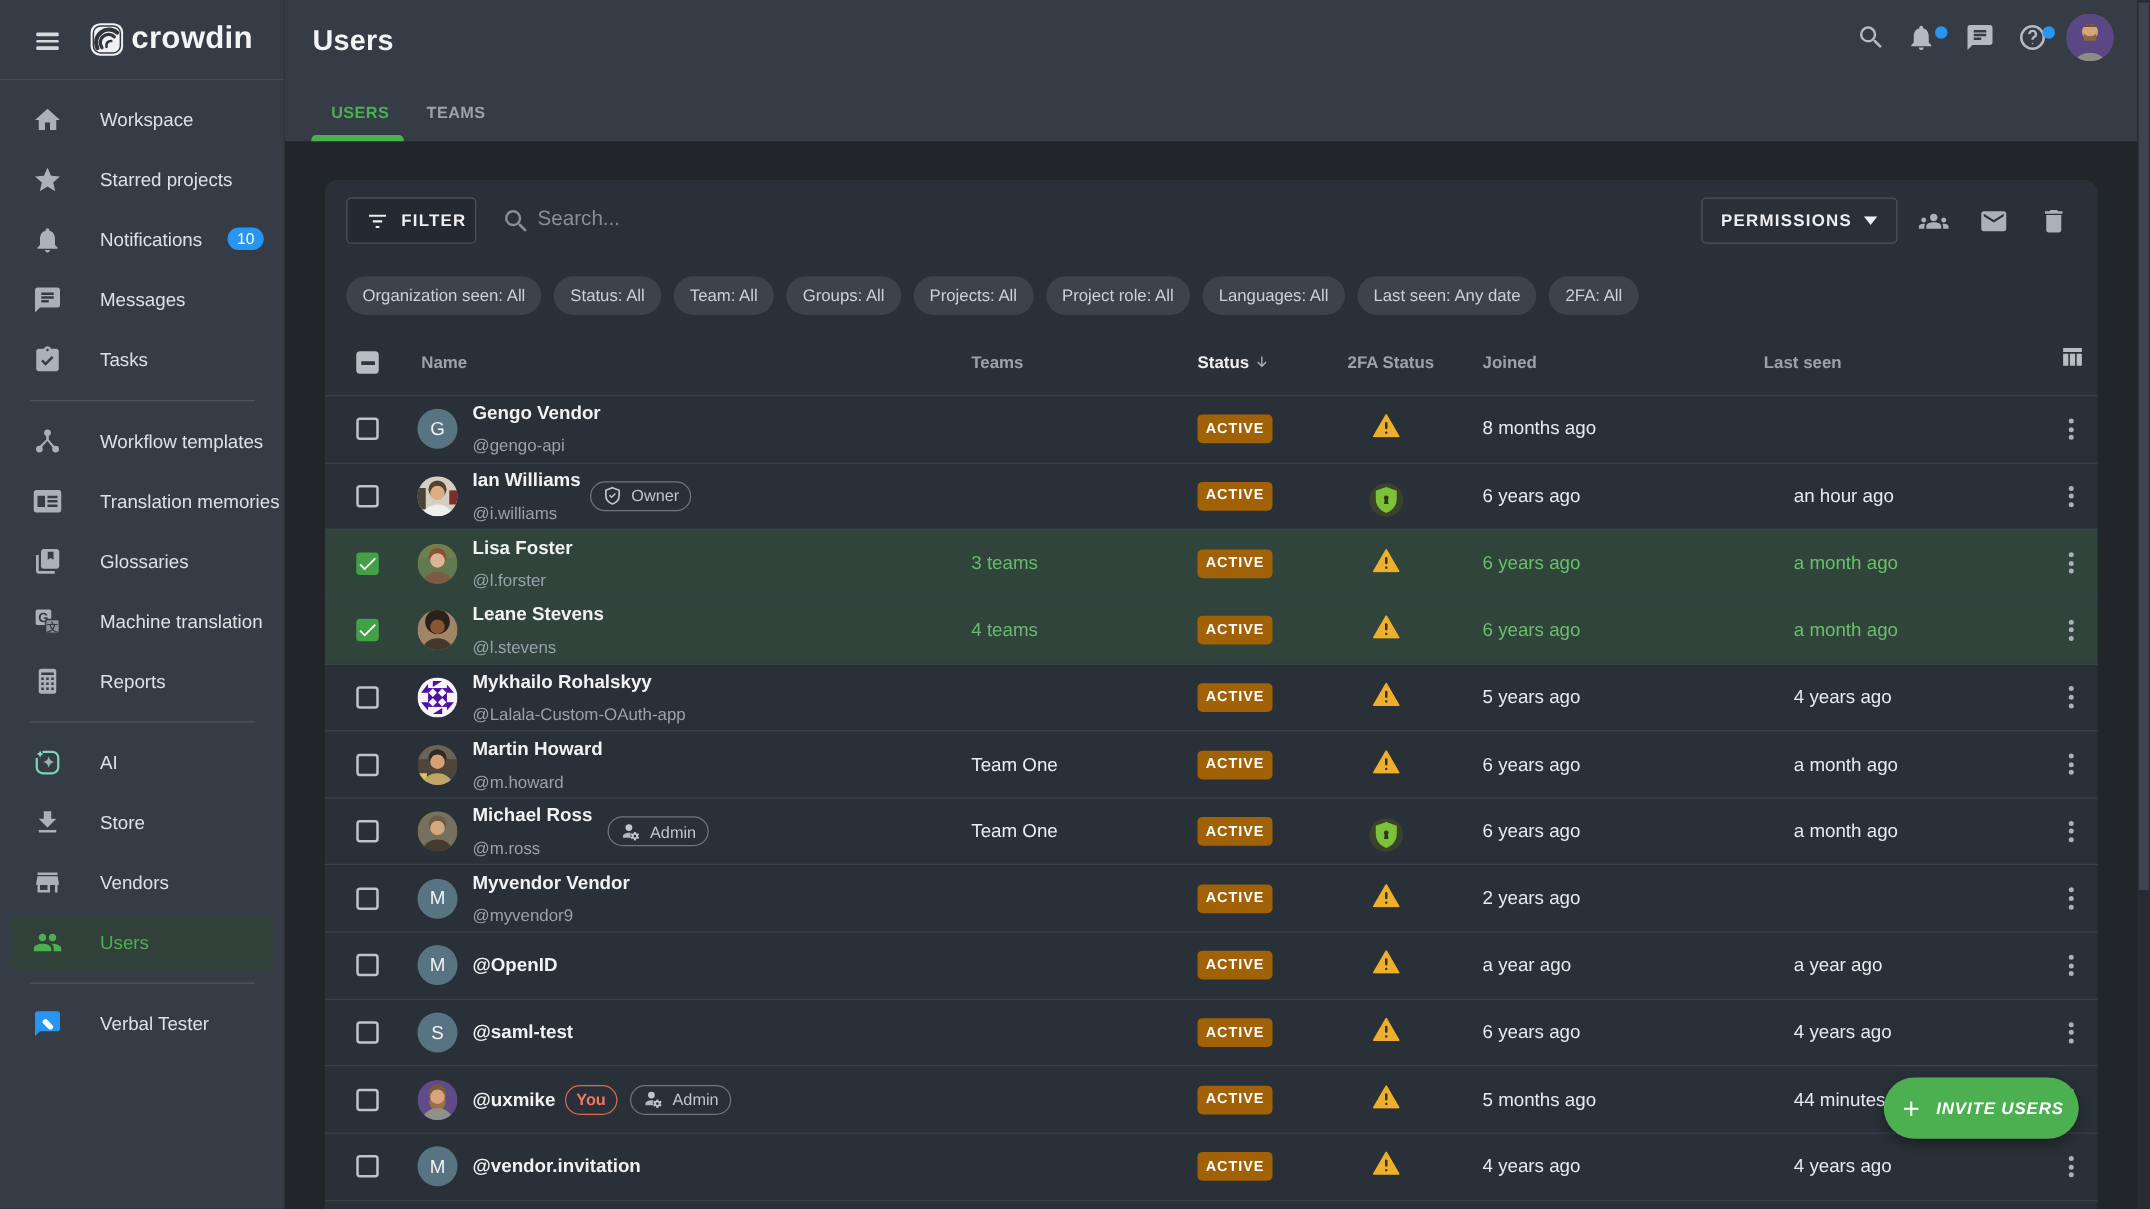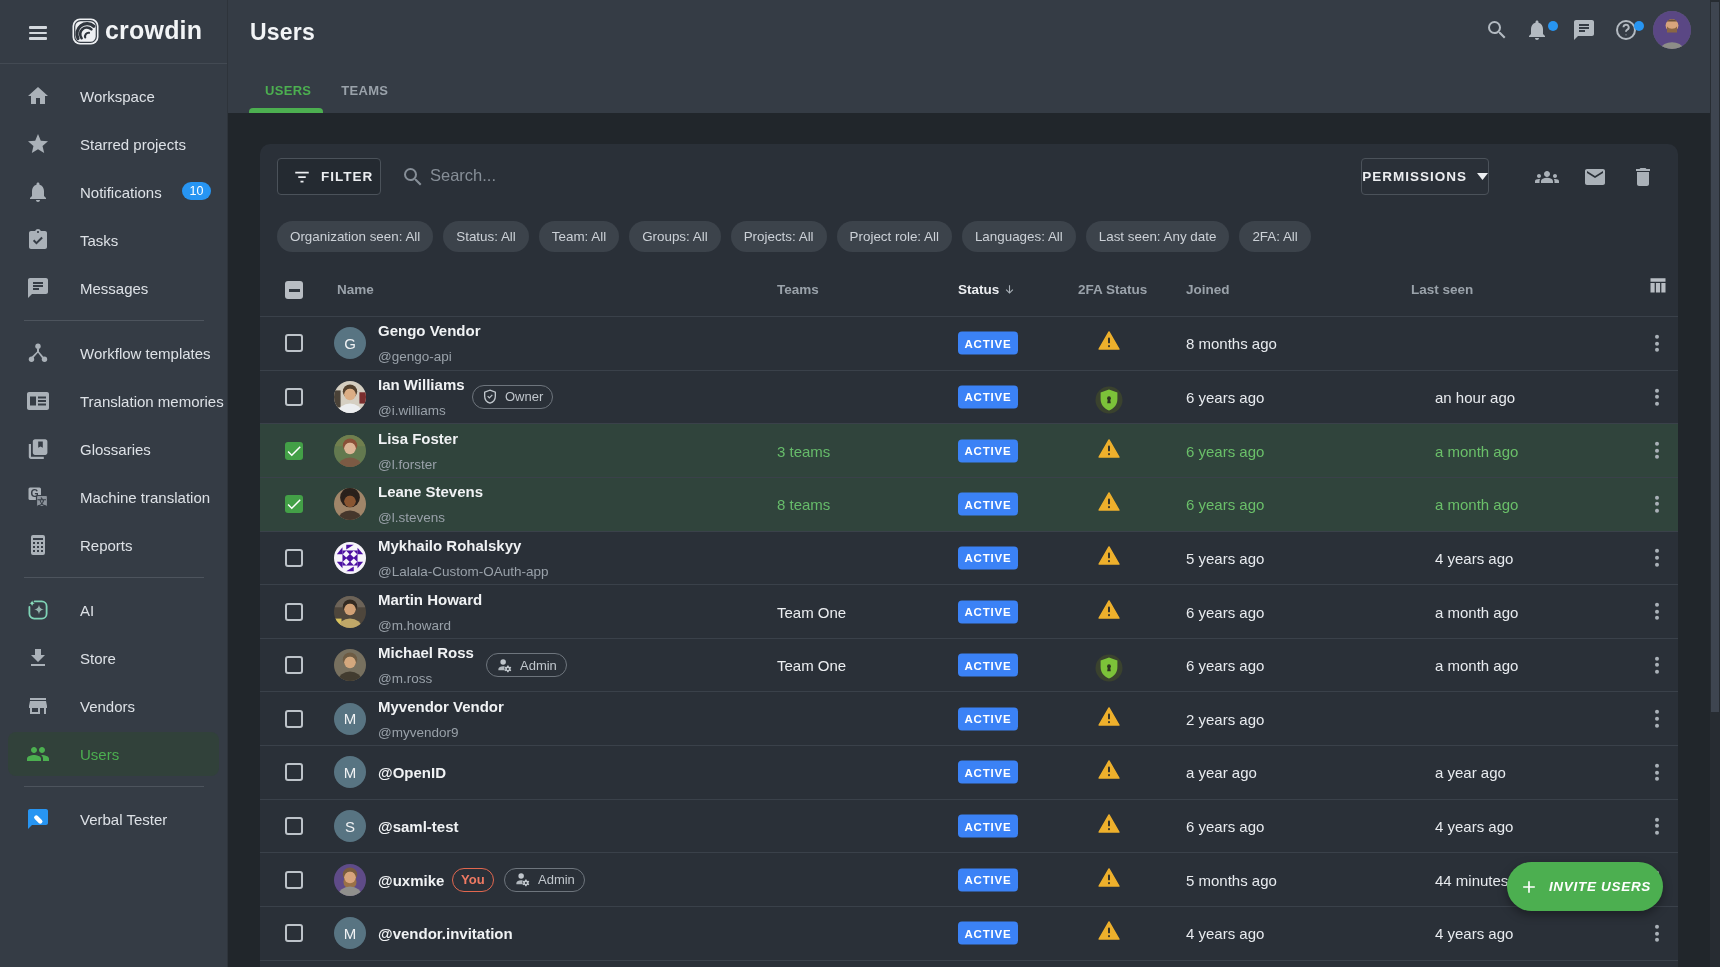--- a/index.html
+++ b/index.html
@@ -38,21 +38,21 @@
 
 #sbar { position:absolute; right:0; top:0; width:10px; height:967px; background:#272c32; z-index:6; }
 #sbar .thumb { position:absolute; left:1px; top:2px; width:8px; height:710px; background:#3e4550; }
 
 
 #panel { position:absolute; left:260px; top:144px; width:1418px; height:900px; background:#2a3038; border-radius:10px 10px 0 0; }
 
 
 .btn-filter { position:absolute; left:17px; top:14px; width:104px; height:37px; border:1px solid #4b525a; border-radius:4px; background:#242a31; display:flex; align-items:center; color:#eceef1; font-size:13.5px; font-weight:bold; letter-spacing:1px; }
 .search-ph { position:absolute; left:170px; top:22px; color:#868e97; font-size:16.5px; }
-.btn-perm { position:absolute; left:1101px; top:14px; width:128px; height:37px; border:1px solid #4b525a; border-radius:4px; display:flex; align-items:center; justify-content:center; color:#eceef1; font-size:13.5px; font-weight:bold; letter-spacing:1px; }
+.btn-perm { position:absolute; left:1101px; top:14px; width:157px; height:37px; border:1px solid #4b525a; border-radius:4px; display:flex; align-items:center; justify-content:center; color:#eceef1; font-size:13.5px; font-weight:bold; letter-spacing:1px; }
 .tool-ic { position:absolute; top:21px; width:24px; height:24px; }
 
 
 .chips { position:absolute; left:17px; top:77px; display:flex; gap:10px; }
 .chip { height:31px; background:#3c434b; border-radius:16px; color:#ccd1d7; font-size:13.4px; display:flex; align-items:center; padding:0 13px; white-space:nowrap; }
 
 
 .thead { position:absolute; left:0; top:121px; width:1418px; height:51px; color:#9aa2aa; font-size:13.5px; font-weight:bold; }
 .thead .cb { left:25px; top:16px; position:absolute; width:18px; height:18px; background:#b8bdc3; border-radius:3px; }
 .thead .cb:after { content:""; position:absolute; left:3.5px; top:8px; width:11px; height:2.5px; background:#2f363e; }
@@ -70,21 +70,21 @@
 .ucb { left:25px; width:18px; height:18px; border:2px solid #bdc3c9; border-radius:3px; }
 .ucb.ck { border:none; background:#43a047; }
 .avatar { left:74px; width:32px; height:32px; border-radius:50%; overflow:hidden; }
 .avatar.letter { background:#587482; color:#f0f2f4; display:flex; align-items:center; justify-content:center; font-size:15px; }
 .nm { left:118px; }
 .nm .n1 { color:#f0f2f4; font-size:15px; font-weight:bold; }
 .nm .n2 { color:#99a1a9; font-size:13.5px; margin-top:10px; }
 .nm1 { left:118px; color:#f0f2f4; font-size:15px; font-weight:bold; }
 .teams { left:517px; font-size:15px; color:#eceef1; }
 .teams.grn { color:#66bb6a; }
-.chip-active { left:698px; width:60px; height:23px; background:#3b82f6; border-radius:4px; color:#fff; font-size:11.5px; font-weight:bold; letter-spacing:0.8px; display:flex; align-items:center; justify-content:center; }
+.chip-active { left:698px; width:60px; height:23px; background:#a16207; border-radius:4px; color:#fff; font-size:11.5px; font-weight:bold; letter-spacing:0.8px; display:flex; align-items:center; justify-content:center; }
 .fa2 { left:838px; width:24px; height:24px; }
 .joined { left:926px; color:#e7eaee; font-size:15px; }
 .seen { left:1175px; color:#e7eaee; font-size:15px; }
 .kebab { left:1395px; width:4px; }
 .kebab i { display:block; width:4px; height:4px; border-radius:50%; background:#aab1b8; margin:2.6px 0; }
 .pill { display:inline-flex; align-items:center; height:24px; border:1px solid #6e757d; border-radius:12px; color:#c0c6cc; font-size:13px; padding:0 9px; }
 .pill.you { border-color:#e2674f; color:#ef7a63; font-weight:bold; padding:0 8px; }
 
 
 #invite { position:absolute; left:1507px; top:862px; width:156px; height:49px; background:#4caf50; border-radius:25px; color:#fff; font-size:13.5px; font-weight:bold; letter-spacing:0.7px; display:flex; align-items:center; justify-content:center; z-index:8; box-shadow:0 4px 10px rgba(0,0,0,0.35);font-style:italic; }
@@ -112,25 +112,25 @@
     <div class="nav-item"><svg class="ic" viewBox="0 0 24 24" fill="#aab1b8">
           <path d="M10 20v-6h4v6h5v-8h3L12 3 2 12h3v8z"></path>
         </svg>Workspace</div>
     <div class="nav-item"><svg class="ic" viewBox="0 0 24 24" fill="#aab1b8">
           <path d="M12 17.27 18.18 21l-1.64-7.03L22 9.24l-7.19-.61L12 2 9.19 8.63 2 9.24l5.46 4.73L5.82 21z"></path>
         </svg>Starred projects</div>
     <div class="nav-item"><svg class="ic" viewBox="0 0 24 24" fill="#aab1b8">
           <path d="M12 22c1.1 0 2-.9 2-2h-4c0 1.1.9 2 2 2zm6-6v-5c0-3.07-1.63-5.64-4.5-6.32V4c0-.83-.67-1.5-1.5-1.5s-1.5.67-1.5 1.5v.68C7.64 5.36 6 7.92 6 11v5l-2 2v1h16v-1l-2-2z"></path>
         </svg>Notifications<span class="badge10">10</span></div>
     <div class="nav-item"><svg class="ic" viewBox="0 0 24 24" fill="#aab1b8">
+          <path d="M20 2H4c-1.1 0-2 .9-2 2v18l4-4h14c1.1 0 2-.9 2-2V4c0-1.1-.9-2-2-2zM7 9h10v2H7V9zm6 5H7v-2h6v2zm4-6H7V6h10v2z"></path>
+        </svg>Messages</div>
+    <div class="nav-item"><svg class="ic" viewBox="0 0 24 24" fill="#aab1b8">
           <path d="M19 3h-4.18C14.4 1.84 13.3 1 12 1c-1.3 0-2.4.84-2.82 2H5c-1.1 0-2 .9-2 2v14c0 1.1.9 2 2 2h14c1.1 0 2-.9 2-2V5c0-1.1-.9-2-2-2zm-7 0c.55 0 1 .45 1 1s-.45 1-1 1-1-.45-1-1 .45-1 1-1zm-1.54 13.54-3.54-3.54 1.41-1.41 2.12 2.12 4.95-4.95 1.41 1.41-6.35 6.37z"></path>
         </svg>Tasks</div>
-    <div class="nav-item"><svg class="ic" viewBox="0 0 24 24" fill="#aab1b8">
-          <path d="M20 2H4c-1.1 0-2 .9-2 2v18l4-4h14c1.1 0 2-.9 2-2V4c0-1.1-.9-2-2-2zM7 9h10v2H7V9zm6 5H7v-2h6v2zm4-6H7V6h10v2z"></path>
-        </svg>Messages</div>
     <div class="nav-div"></div>
     <div class="nav-item"><svg class="ic" viewBox="0 0 24 24" fill="#aab1b8">
           <circle cx="12" cy="5.2" r="2.7"></circle>
           <circle cx="5.5" cy="18.2" r="2.7"></circle>
           <circle cx="18.5" cy="18.2" r="2.7"></circle>
           <path d="M11 7.5h2v4.2h-2z"></path>
           <path d="M11.1 10.5 l1.8 0 -5.6 6.5 -1.6-1.2z"></path>
           <path d="M11.1 10.5 l1.8 0 5.6 6.5 -1.6 1.2z"></path>
         </svg>Workflow templates</div>
     <div class="nav-item"><svg class="ic" viewBox="0 0 24 24" fill="#aab1b8">
@@ -360,21 +360,21 @@
             <circle cx="17" cy="10" r="10.5" fill="#2a211c"></circle>
             <circle cx="17" cy="11.2" r="7.6" fill="#2a211c"></circle>
             <circle cx="17" cy="14.2" r="6.2" fill="#8a5531"></circle>
             <path d="M9.4 12 a7.6 7.6 0 0 1 15.2 0 l-2 0 a5.8 5.8 0 0 0 -11.2 0z" fill="#2a211c"></path>
             <path d="M4.5 34 a12.5 10 0 0 1 25 0z" fill="#46372c"></path>
           </svg></div>
         <div class="cell nm">
           <div class="n1">Leane Stevens</div>
           <div class="n2">@l.stevens</div>
         </div>
-        <div class="cell teams grn">8 teams</div>
+        <div class="cell teams grn">4 teams</div>
         <div class="cell chip-active">ACTIVE</div>
         <div class="cell fa2">
           <svg width="22" height="19" viewBox="0 0 24 21" style="display:block">
             <path d="M12 1 23 20 H1 Z" fill="#eeb02c" stroke="#eeb02c" stroke-width="1.5" stroke-linejoin="round"></path>
             <rect x="10.9" y="7.2" width="2.2" height="6.4" rx="1" fill="#34322a"></rect>
             <rect x="10.9" y="15.6" width="2.2" height="2.3" rx="1" fill="#34322a"></rect>
           </svg>
         </div>
         <div class="cell joined">6 years ago</div>
         <div class="cell seen">a month ago</div>

